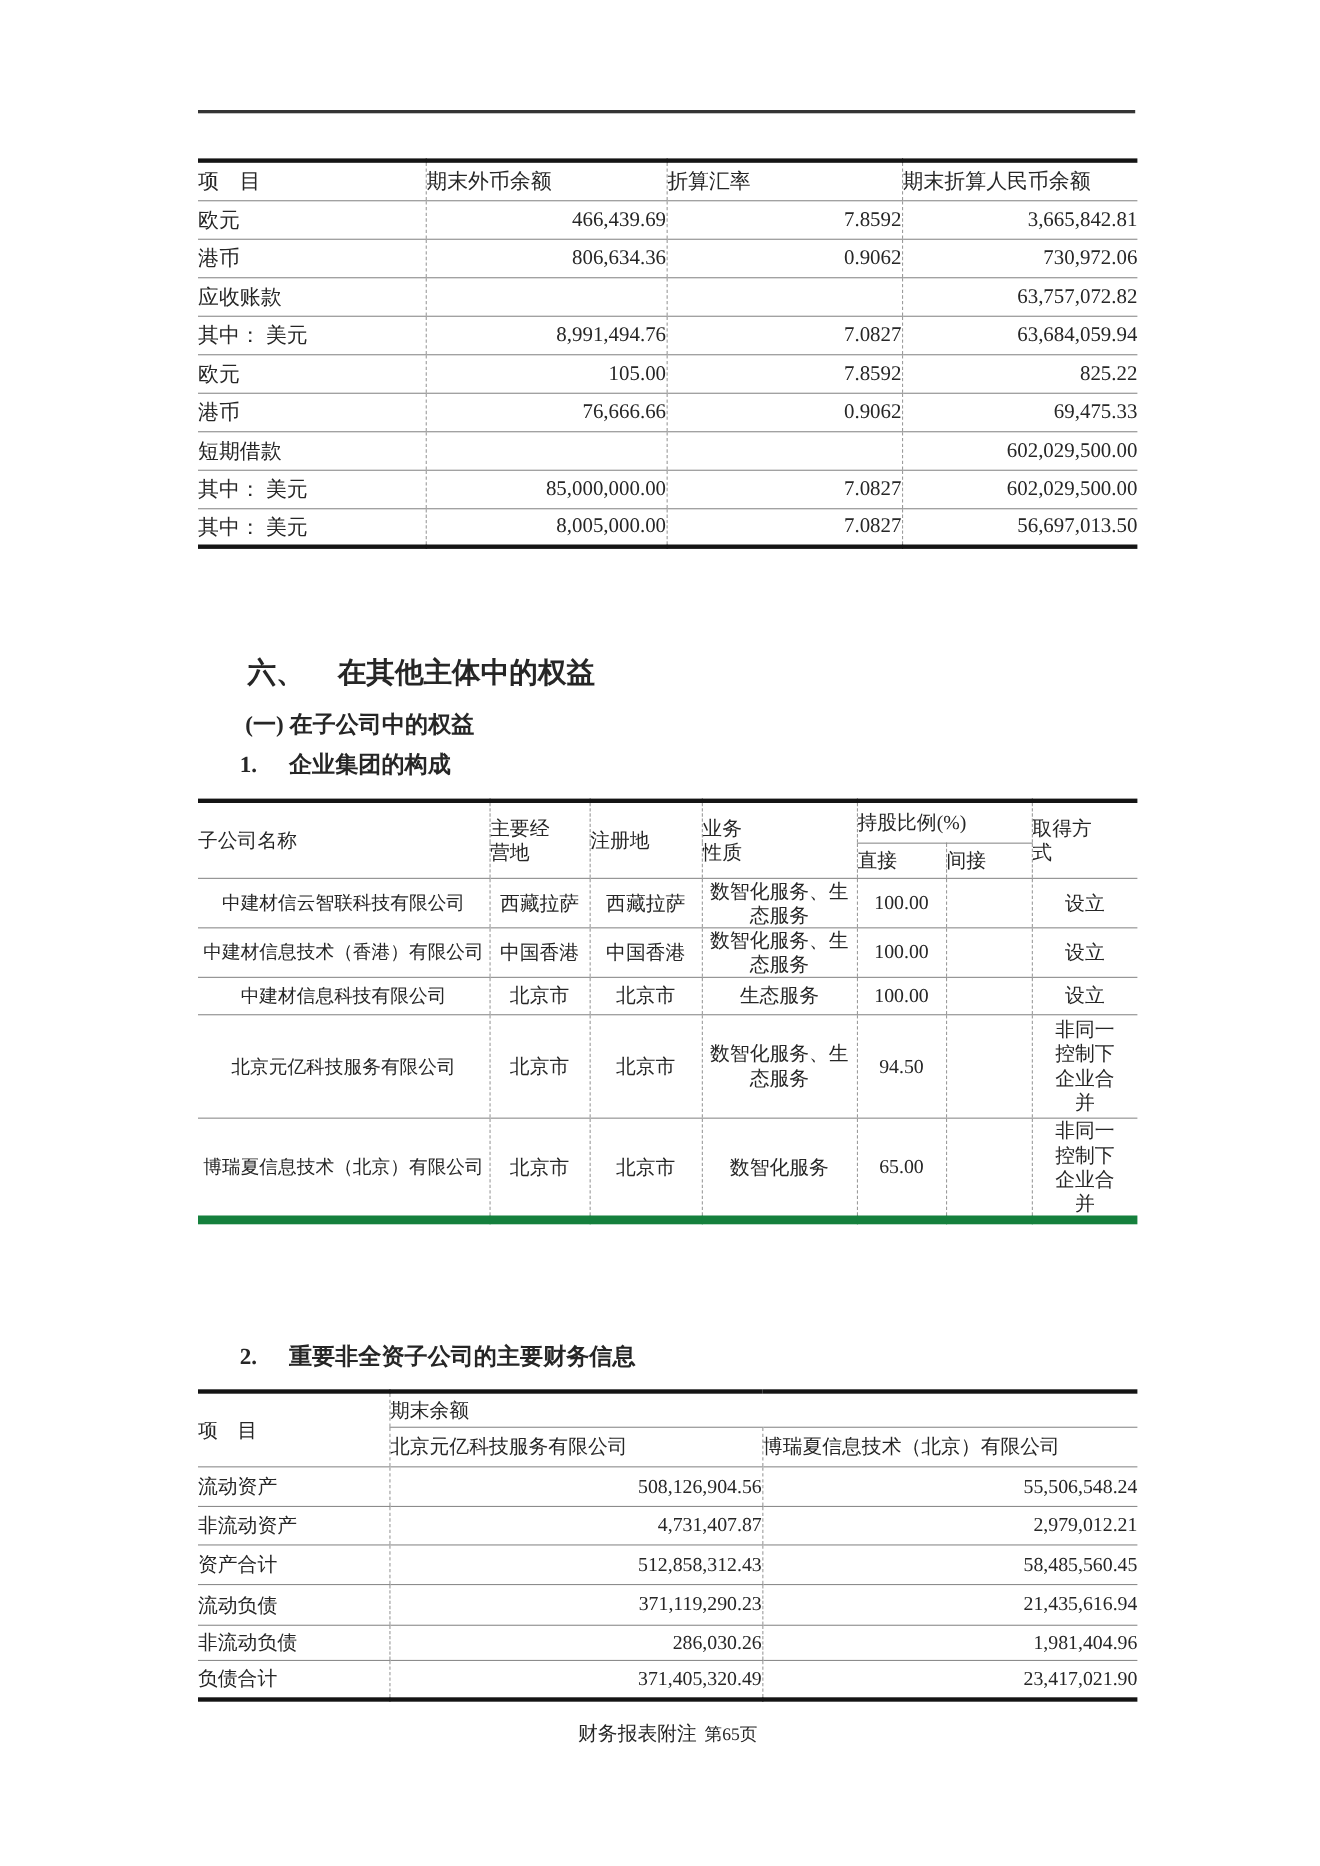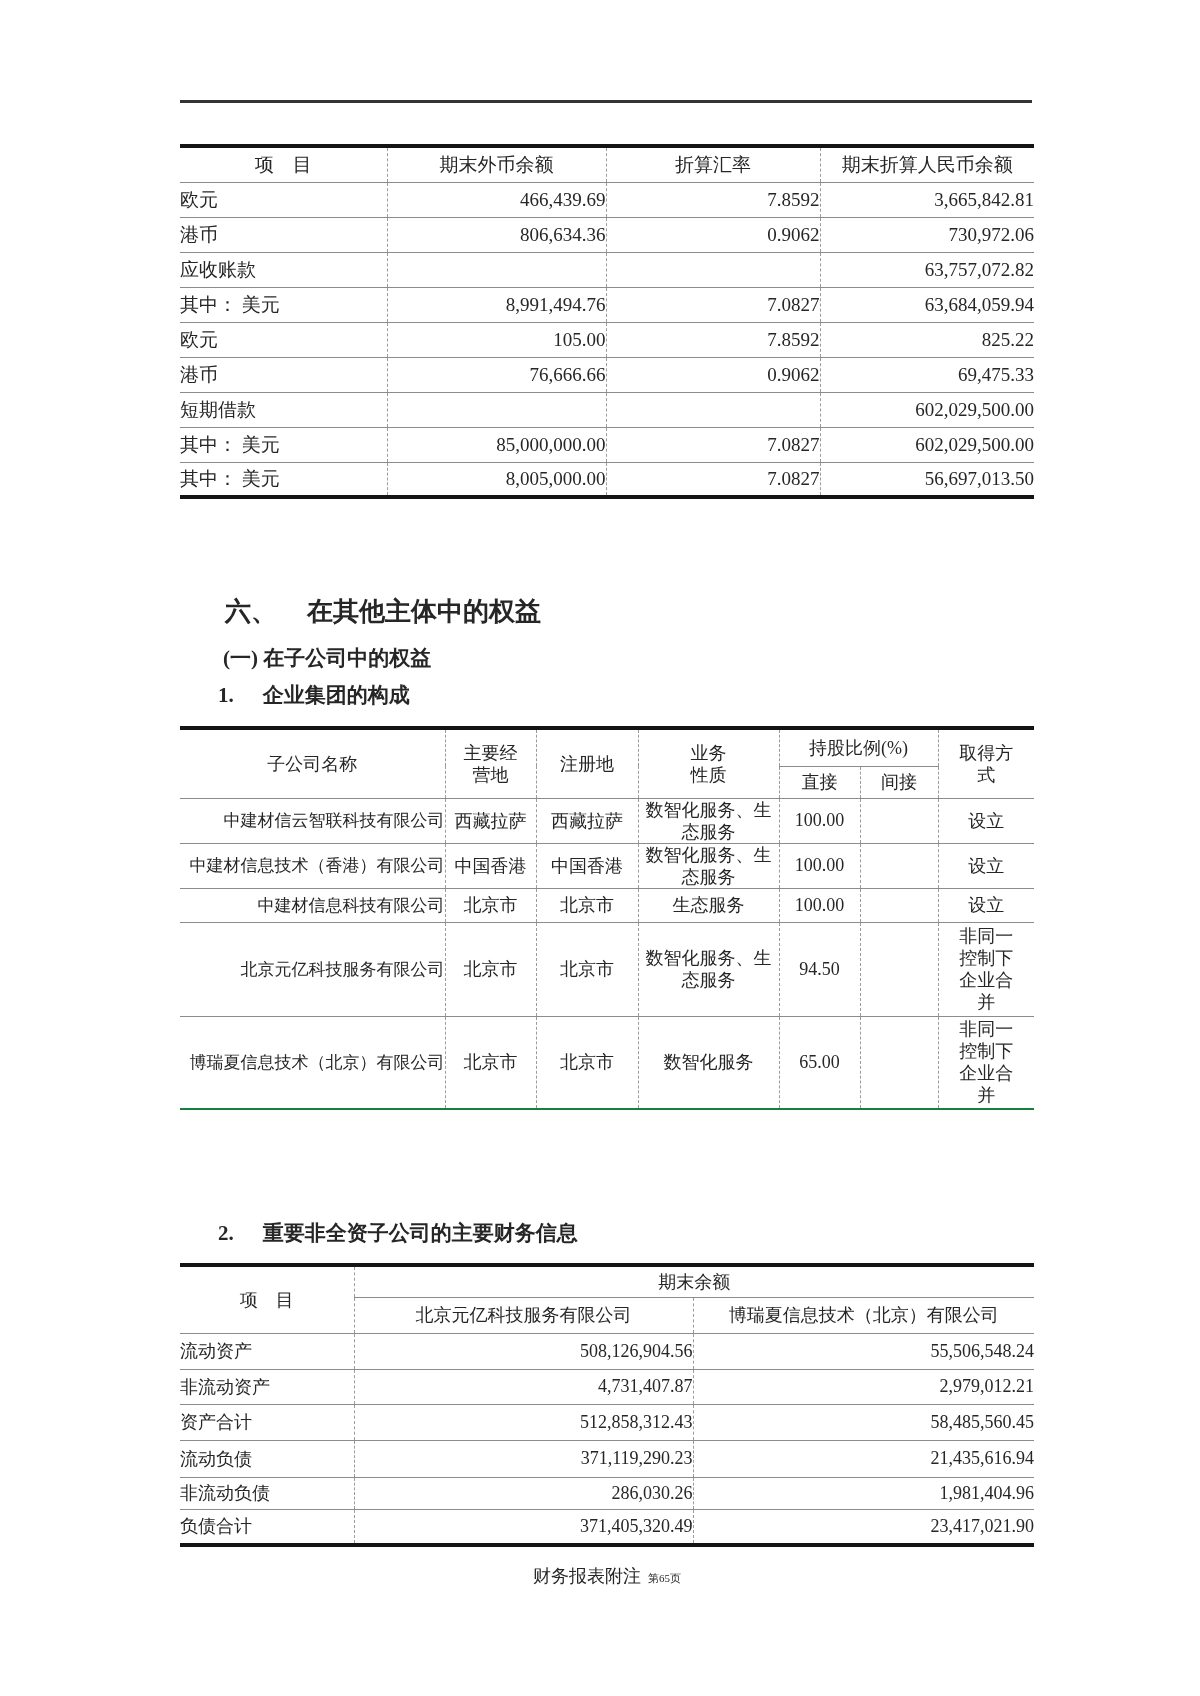--- a/index.html
+++ b/index.html
@@ -8,42 +8,42 @@
     font-family:"Liberation Serif","DejaVu Serif",serif;color:#262626;
     -webkit-font-smoothing:antialiased;
   }
   .rule{position:absolute;left:180px;top:100px;width:852px;height:3px;background:#343434;}
   table.t{position:absolute;left:180px;border-collapse:collapse;table-layout:fixed;background:#fff;}
   .t th,.t td{padding:0;font-weight:normal;vertical-align:middle;overflow:hidden;}
   .t tr:not(:first-child)>*{border-top:1px solid #8c8c8c;}
   .t tr>*:not(:first-child){border-left:1px dashed #9b9b9b;}
   .bl{border-left:1px dashed #9b9b9b !important;}
   #fx {top:144px;width:854px;border-top:4px solid #141414;border-bottom:4px solid #141414;font-size:19px;}
-  #sub{top:726px;width:854px;border-top:4px solid #141414;border-bottom:2px solid #15803d;font-size:18px;}
+  #sub{top:726px;width:854px;border-top:4px solid #141414;border-bottom:8px solid #15803d;font-size:18px;}
   #fin{top:1263px;width:854px;border-top:4px solid #141414;border-bottom:4px solid #141414;font-size:18px;}
-  .t th{text-align:center;}
+  .t th{text-align:left;}
   .num{text-align:right;padding-right:12px;font-size:18px;}
   #fx .num{font-size:19px;}
   .lbl{text-align:left;padding-left:13px;}
   .ind{padding-left:60px;}
-  .name{text-align:right;padding-left:6px;font-size:17px;}
+  .name{text-align:center;padding-left:6px;font-size:17px;}
   .ctr{text-align:center;}
   .pre{white-space:pre-line;line-height:22px;}
   .th-ratio{border-bottom:1px solid #8c8c8c;}
   .sum{padding-left:50px;}
   .h{position:absolute;font-weight:bold;line-height:1.3;white-space:nowrap;}
   #h1{left:225px;top:595px;font-size:26px;}
   #h2{left:223px;top:645px;font-size:21px;}
   #h3{left:218px;top:682px;font-size:21px;}
   #h4{left:218px;top:1220px;font-size:21px;}
   .gap-lg{display:inline-block;margin-right:30px;}
   .gap-sm{display:inline-block;margin-right:29px;}
   .footer{position:absolute;left:180px;top:1564px;width:854px;text-align:center;}
   .footer .f1{font-size:18px;}
-  .footer .f2{font-size:11px;margin-left:7px;}
+  .footer .f2{font-size:16px;margin-left:7px;}
 </style>
 </head>
 <body>
 
 <div class="rule"></div>
 
 <table class="t" id="fx">
   <colgroup>
       <col style="width:207px">
       <col style="width:219px">

